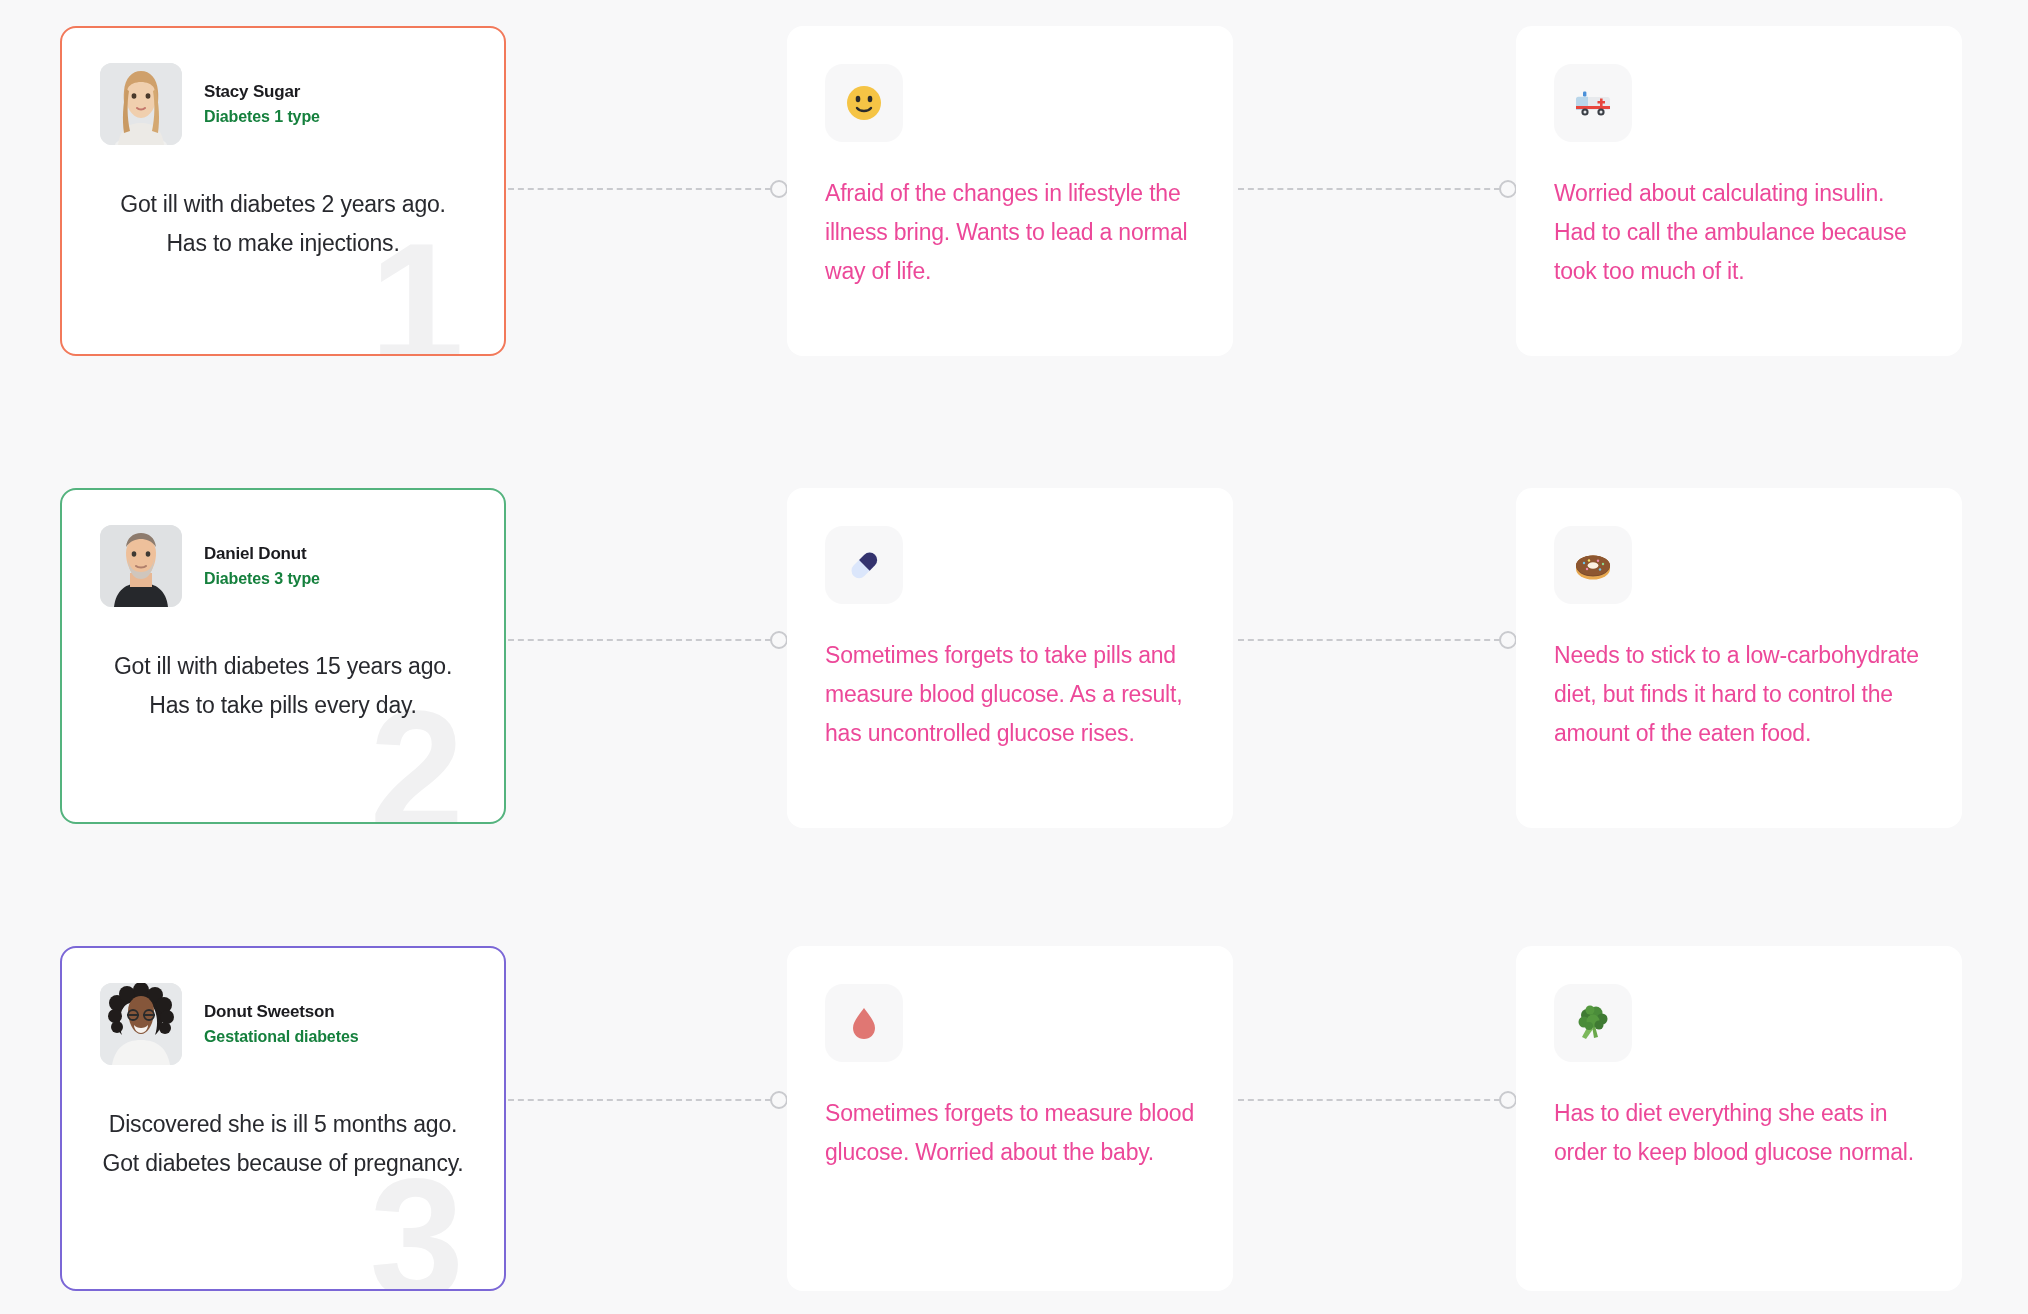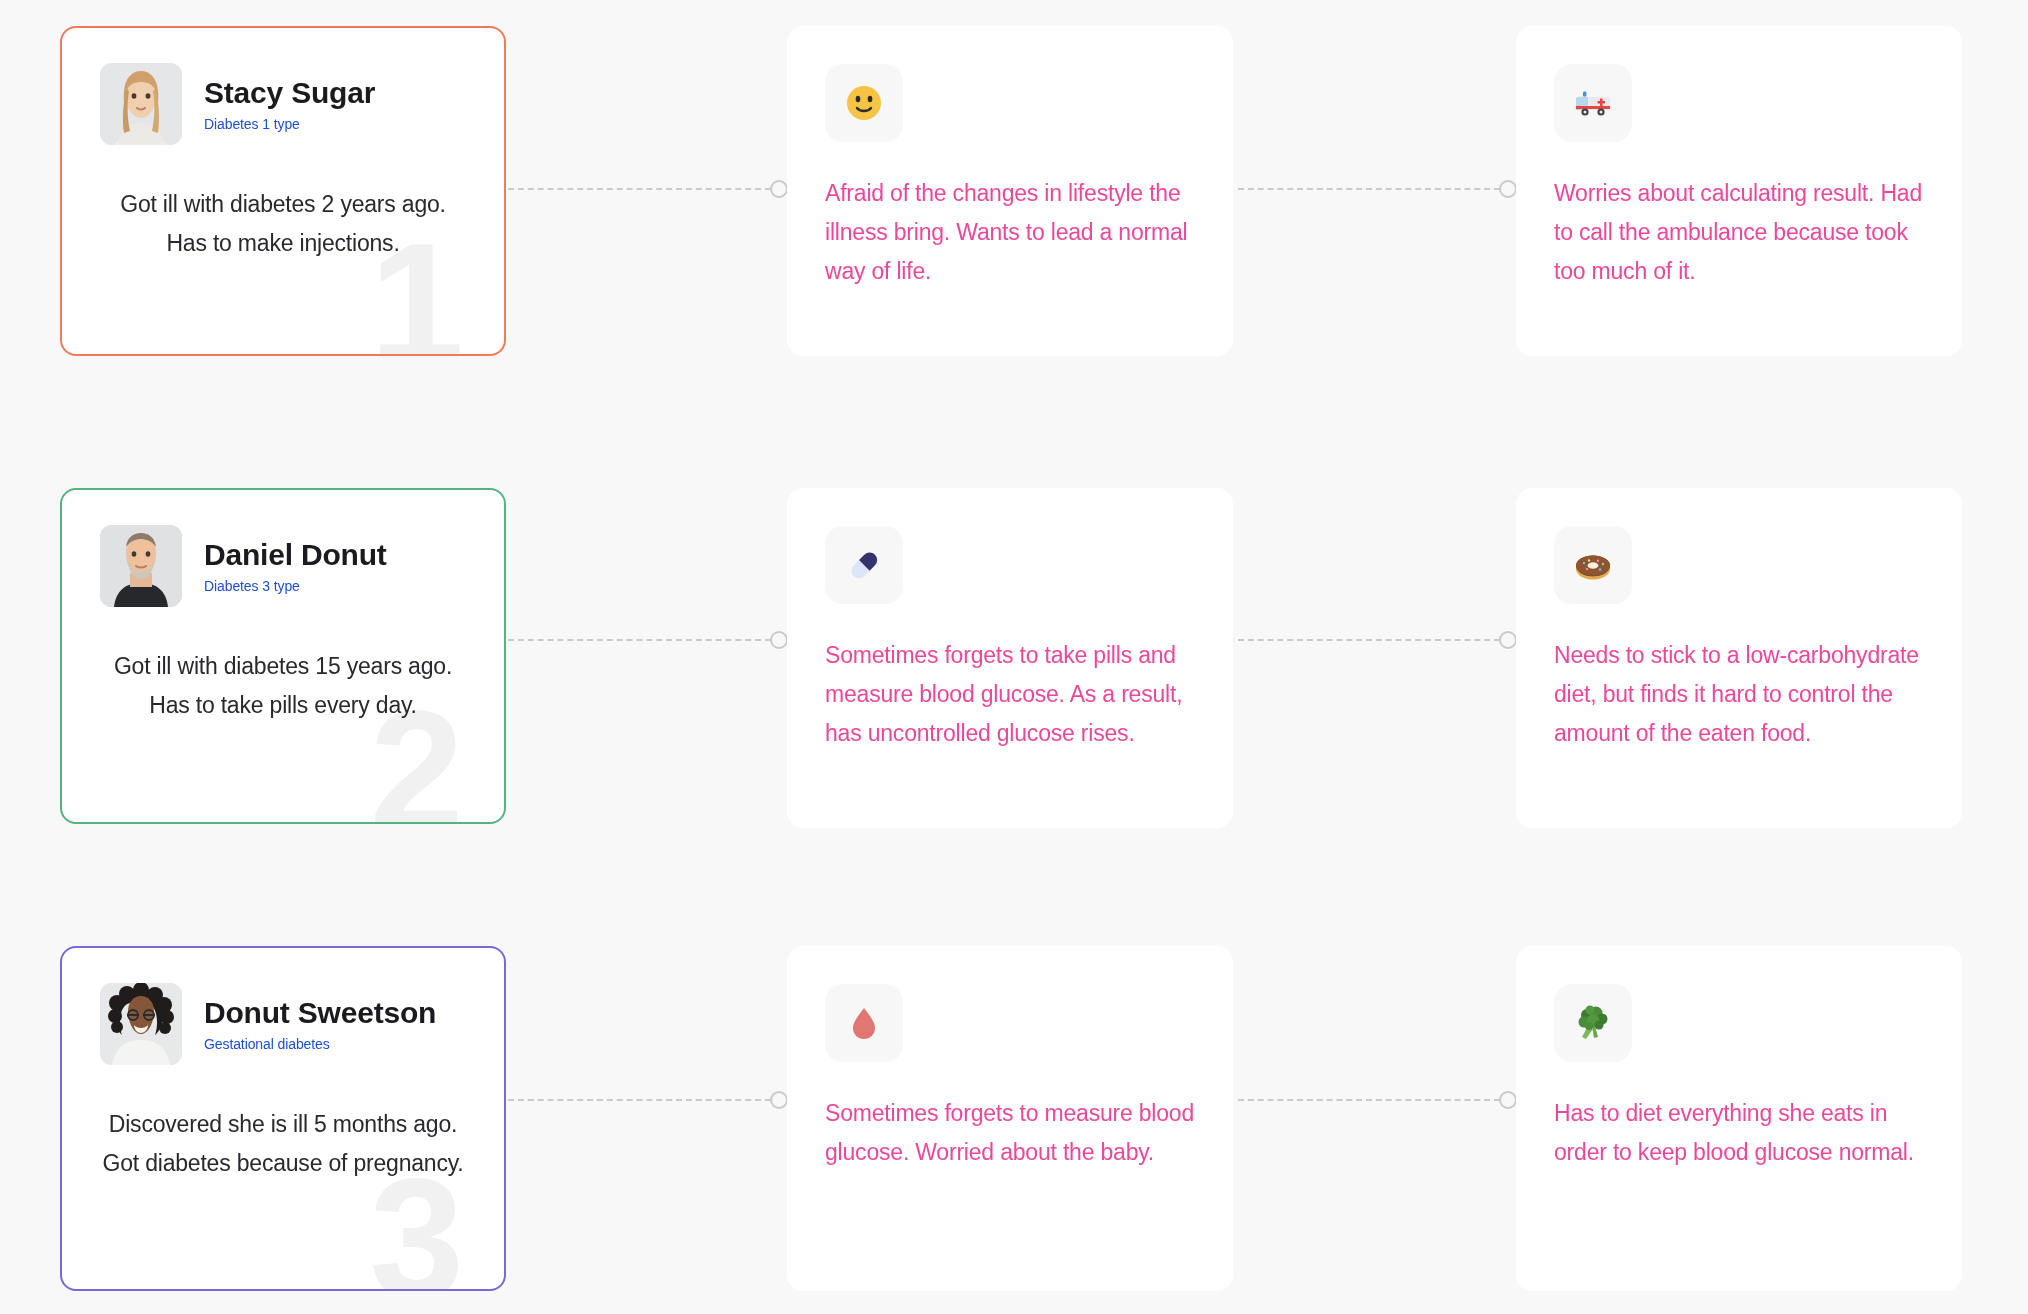--- a/index.html
+++ b/index.html
@@ -66,30 +66,31 @@
     background: #e3e5e7;
     flex: 0 0 auto;
     position: relative;
     overflow: hidden;
   }
   .avatar svg { display: block; width: 82px; height: 82px; }
 
   .persona-names { display: flex; flex-direction: column; gap: 6px; }
 
   .persona-name {
-    font-size: 30px;
+    font-size: 17px;
     font-weight: bold;
     color: #1b1b1f;
     letter-spacing: -0.2px;
   }
 
   .persona-sub {
-    font-size: 14px;
-    color: #1d4ed8;
+    font-size: 16px;
+    color: #15803d;
     letter-spacing: -0.1px;
+    font-weight: bold;
   }
 
   .persona-body {
     position: relative;
     z-index: 2;
     margin: 40px 38px 0 38px;
     font-size: 23px;
     line-height: 39px;
     color: #28292e;
     letter-spacing: -0.2px;
@@ -228,21 +229,21 @@
           <path d="M4 17c0-1.2 1-2.2 2.2-2.2H16V28H4z" fill="#b9d6ea"></path>
           <rect x="4" y="24" width="34" height="3" fill="#e8463d"></rect>
           <rect x="11" y="9.5" width="3.4" height="5" rx="1.2" fill="#4a90d9"></rect>
           <path d="M28 16.5h2.6v2.4H33v2.6h-2.4V24H28v-2.5h-2.5v-2.6H28z" fill="#e8463d"></path>
           <circle cx="13" cy="30" r="3.6" fill="#3b3f46"></circle>
           <circle cx="13" cy="30" r="1.5" fill="#e8eaed"></circle>
           <circle cx="29" cy="30" r="3.6" fill="#3b3f46"></circle>
           <circle cx="29" cy="30" r="1.5" fill="#e8eaed"></circle>
         </svg>
       </div>
-      <div class="note-body">Worries about calculating result. Had to call the ambulance because took too much of it.</div>
+      <div class="note-body">Worried about calculating insulin. Had to call the ambulance because took too much of it.</div>
     </div>
   </div>
 
   <div class="row row-1">
 
     <div class="persona-card h-2 accent-green">
       <div class="persona-head">
         <div class="avatar">
           <svg viewBox="0 0 82 82" aria-hidden="true">
             <rect width="82" height="82" fill="#dfe1e3"></rect>

